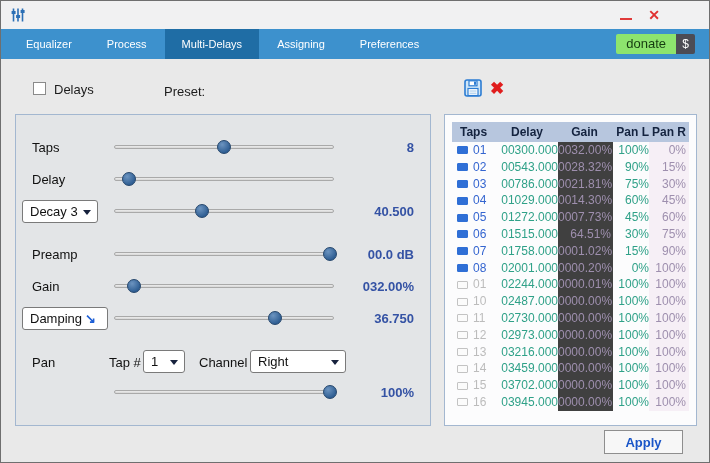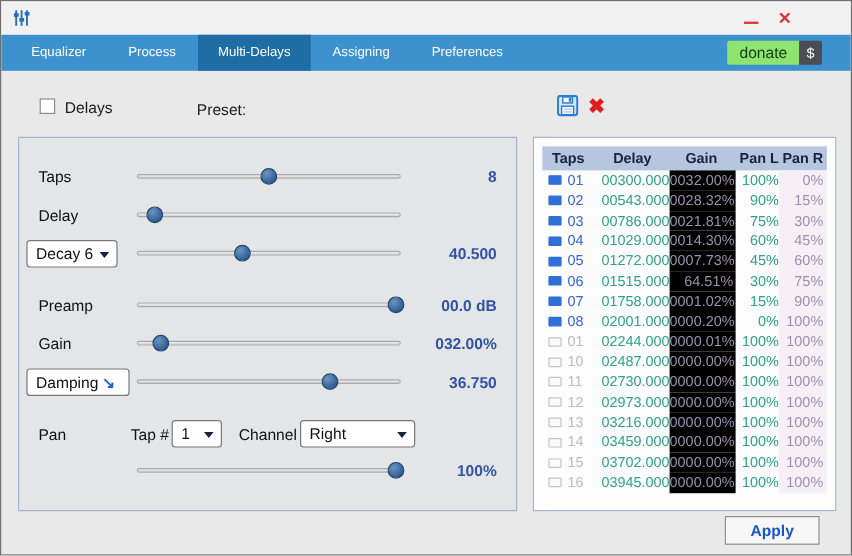--- a/index.html
+++ b/index.html
@@ -17,21 +17,21 @@
   .min-btn { position:absolute; left:612px; top:0; width:26px; height:28px; cursor:pointer; }
   .min-btn .bar { position:absolute; left:7px; top:17px; width:12px; height:2px; background:#e03a3a; }
   .close-btn { position:absolute; left:640px; top:0; width:26px; height:28px;
                color:#e03030; font-size:14px; font-weight:bold; text-align:center; line-height:28px; cursor:pointer; }
 
   
   .tabbar { position:absolute; top:28px; left:0; width:100%; height:30px; background:#3d91cd; display:flex; align-items:stretch; }
   .tab { padding:0 17px; margin-left:1px; line-height:30px; color:#fff; font-size:11px; cursor:pointer; }
   .tab:first-child { margin-left:8px; }
   .tab.active { background:#1f6da5; }
-  .donate-wrap { position:absolute; right:24px; top:5px; height:20px; display:flex; }
+  .donate-wrap { position:absolute; right:14px; top:5px; height:20px; display:flex; }
   .donate-btn { background:#8de46e; color:#163c10; font-size:13px; padding:0 10px; line-height:20px;
                 border-radius:2px 0 0 2px; cursor:pointer; }
   .donate-cur { background:#4c4c55; color:#fff; width:19px; text-align:center; font-size:12px;
                 line-height:20px; border-radius:0 2px 2px 0; cursor:pointer; }
 
   
   .chk { position:absolute; width:13px; height:13px; background:#fff; border:1px solid #8a8a8a; cursor:pointer; }
   .lbl { position:absolute; font-size:13px; color:#1c1c1c; }
   .preset-select { position:absolute; left:205px; top:77px; width:250px; height:22px; background:#fff;
                    border:1px solid #5f5f5f; font-size:13px; color:#111; line-height:20px;
@@ -63,21 +63,21 @@
   .damping-btn .dmp-arrow { color:#1d5fd6; font-weight:bold; font-size:13px; margin-left:3px; }
 
   
   .right-panel { position:absolute; left:443px; top:113px; width:253px; height:312px;
                  background:#fcfcfd; border:1px solid #a3b7d0; }
   .taps-table { position:absolute; left:7px; top:7px; width:237px; font-size:12px; }
   .thead { display:flex; height:20px; line-height:20px; background:#b7c6de; color:#14233f; font-weight:bold; }
   .trow { display:flex; height:16.8px; line-height:16.8px; align-items:center; }
   .c-taps { width:44px; display:flex; align-items:center; padding-left:5px; }
   .c-delay { width:62px; text-align:right; }
-  .c-gain  { width:55px; text-align:right; padding-right:2px; background:#000000; }
+  .c-gain  { width:55px; text-align:right; padding-right:2px; background:#404040; }
   .c-panl  { width:36px; text-align:right; }
   .c-panr  { width:40px; text-align:right; padding-right:3px; background:#f6eff6; }
   .thead .c-taps { padding-left:8px; }
   .thead .c-delay { text-align:center; }
   .thead .c-gain { text-align:center; background:transparent; }
   .thead .c-panl, .thead .c-panr { text-align:right; background:transparent; }
   .row-chk { width:11px; height:8px; border-radius:1px; margin-right:5px; border:1px solid #9fb0c8;
              background:#2f6fd6; border-color:#2f6fd6; cursor:pointer; flex:0 0 auto; }
   .trow.off .row-chk { background:#fbfbfb; border-color:#c3c3c3; }
   .tap-num { color:#3465d0; }
@@ -152,21 +152,21 @@
     </div>
     <span class="lp-value" style="top:25px;">8</span>
 
     <span class="lp-label" style="left:16px; top:57px;">Delay</span>
     <div class="slider" style="top:57px;">
       <div class="track"></div>
       <div class="thumb" style="left: calc(7% - 7px);"></div>
     </div>
 
     <div class="mini-select" style="left:6px; top:85px; width:76px;">
-      <span>Decay 6</span>
+      <span>Decay 3</span>
       <span class="arrow"></span>
     </div>
     <div class="slider" style="top:89px;">
       <div class="track"></div>
       <div class="thumb" style="left: calc(40% - 7px);"></div>
     </div>
     <span class="lp-value" style="top:89px;">40.500</span>
 
     <span class="lp-label" style="left:16px; top:132px;">Preamp</span>
     <div class="slider" style="top:132px;">

